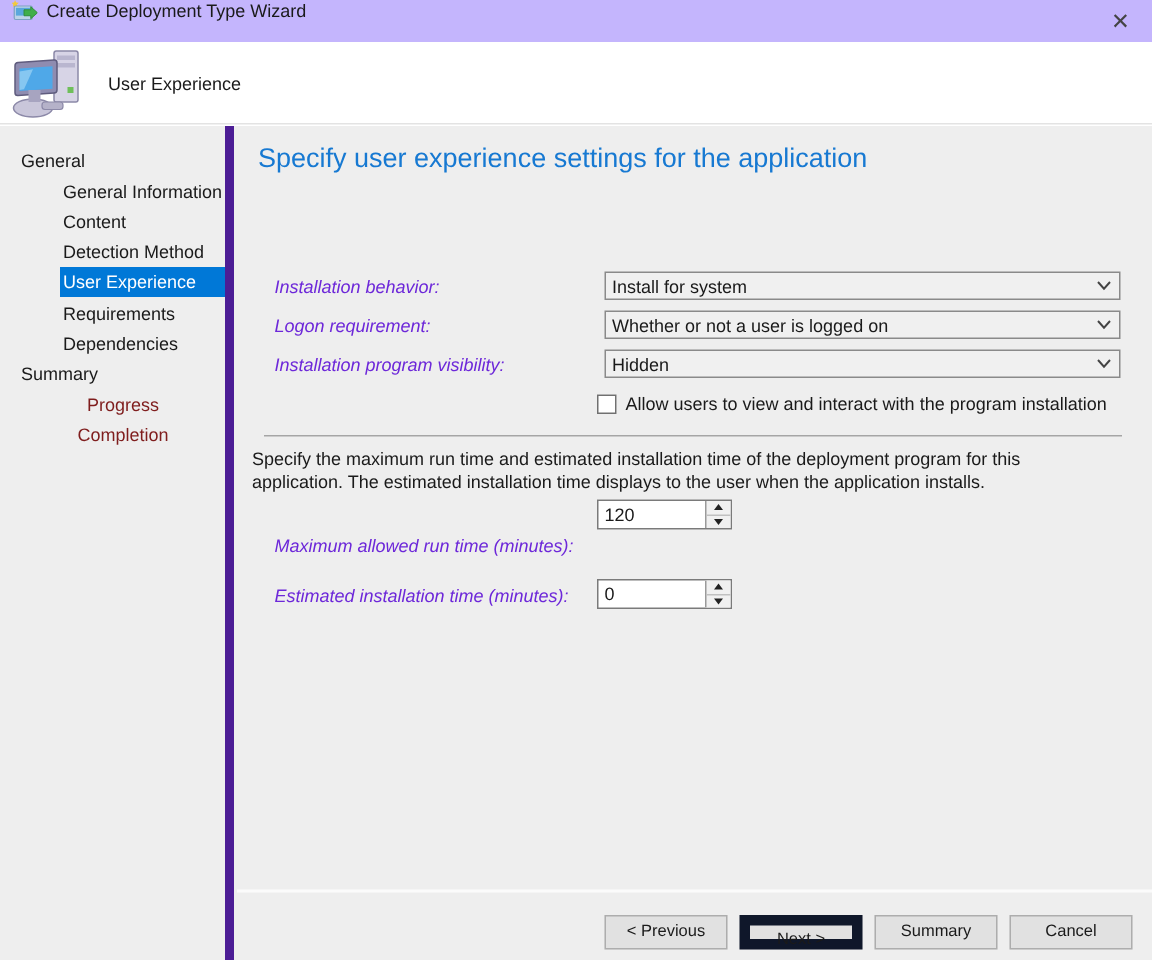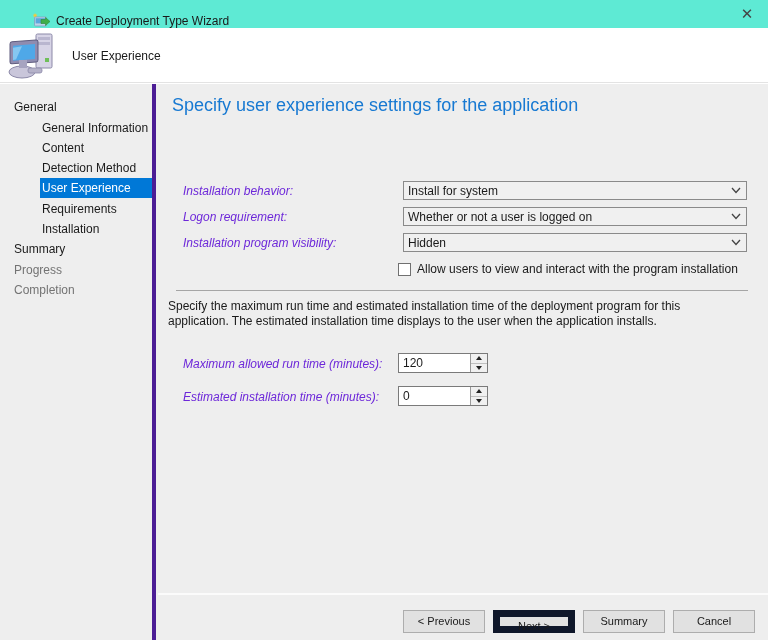--- a/index.html
+++ b/index.html
@@ -8,21 +8,21 @@
     font-family:"Liberation Sans", sans-serif;
     font-size:12px;
     color:#1a1a1a;
     background:#ffffff;
     position:relative;
     overflow:hidden;
   }
   
   .titlebar {
     position:absolute; left:0; top:0; width:768px; height:28px;
-    background:#5eead4; display:flex; align-items:flex-end;padding-left:25px;
+    background:#c4b5fd; display:flex; align-items:flex-start;
   }
   .titlebar .app-icon { margin-left:8px; width:17px; height:15px; flex:0 0 auto; }
   .titlebar .title-text { margin-left:6px; font-size:12px; color:#1a1a1a; }
   .close-btn {
     position:absolute; right:8px; top:2px; width:26px; height:24px;
     display:flex; align-items:center; justify-content:center;
     font-size:15px; color:#444; cursor:default;
   }
   
   .headerband {
@@ -32,29 +32,29 @@
   .headerband .pc-icon { position:absolute; left:8px; top:2px; }
   .headerband .step-title { position:absolute; left:72px; top:21px; font-size:12px; color:#1a1a1a; }
   
   .bodyarea {
     position:absolute; left:0; top:84px; width:768px; height:556px;
     background:#eeeeee;
   }
   
   .sidebar {
     position:absolute; left:0; top:84px; width:156px; height:556px;
-    background:#eeeeee; border-right:4px solid #4c1d95;
+    background:#eeeeee; border-right:6px solid #4c1d95;
   }
   .nav-item { height:20px; line-height:20px; padding-left:14px; white-space:nowrap; margin-top:0.3px; }
   .nav-item.lvl1 { padding-left:42px; }
   .nav-item.selected {
     background:#0078d7; color:#ffffff;
     margin-left:40px; padding-left:2px;
   }
-  .nav-item.disabled { color:#737373; }
+  .nav-item.disabled { color:#7f1d1d;text-align:center; }
   .nav-list { padding-top:13px; }
   
   .heading {
     position:absolute; left:172px; top:95px;
     font-size:18px; color:#1779d2;
   }
   .field-label { position:absolute; left:183px; font-size:12px; color:#6d28d9;font-style:italic; }
   .combo {
     position:absolute; left:403px; width:344px; height:19px;
     background:#f0f0f0; border:1px solid #8a8a8a;
@@ -142,21 +142,21 @@
 <div class="bodyarea"></div>
 
 <div class="sidebar">
   <div class="nav-list">
     <div class="nav-item">General</div>
     <div class="nav-item lvl1">General Information</div>
     <div class="nav-item lvl1">Content</div>
     <div class="nav-item lvl1">Detection Method</div>
     <div class="nav-item lvl1 selected">User Experience</div>
     <div class="nav-item lvl1">Requirements</div>
-    <div class="nav-item lvl1">Installation</div>
+    <div class="nav-item lvl1">Dependencies</div>
     <div class="nav-item">Summary</div>
     <div class="nav-item disabled">Progress</div>
     <div class="nav-item disabled">Completion</div>
   </div>
 </div>
 
 <div class="heading">Specify user experience settings for the application</div>
 
 <span class="field-label" style="top:184px;">Installation behavior:</span>
 <div class="combo" style="top:181px;">
@@ -184,21 +184,21 @@
 
 <div class="checkbox-row">
   <div class="checkbox"></div>
   <span class="checkbox-label">Allow users to view and interact with the program installation</span>
 </div>
 
 <div class="content-divider"></div>
 <div class="runtime-note">Specify the maximum run time and estimated installation time of the deployment program for this application. The estimated installation time displays to the user when the application installs.</div>
 
 <span class="field-label" style="top:357px;">Maximum allowed run time (minutes):</span>
-<div class="spinbox" style="top:353px;gap:32px;">
+<div class="spinbox" style="top:333px;gap:32px;">
   <span class="spin-value">120</span>
   <div class="spin-buttons">
     <div class="sb up">
         <div class="tri-up"></div>
       </div>
     <div class="sb">
         <div class="tri-down"></div>
       </div>
   </div>
 </div>

